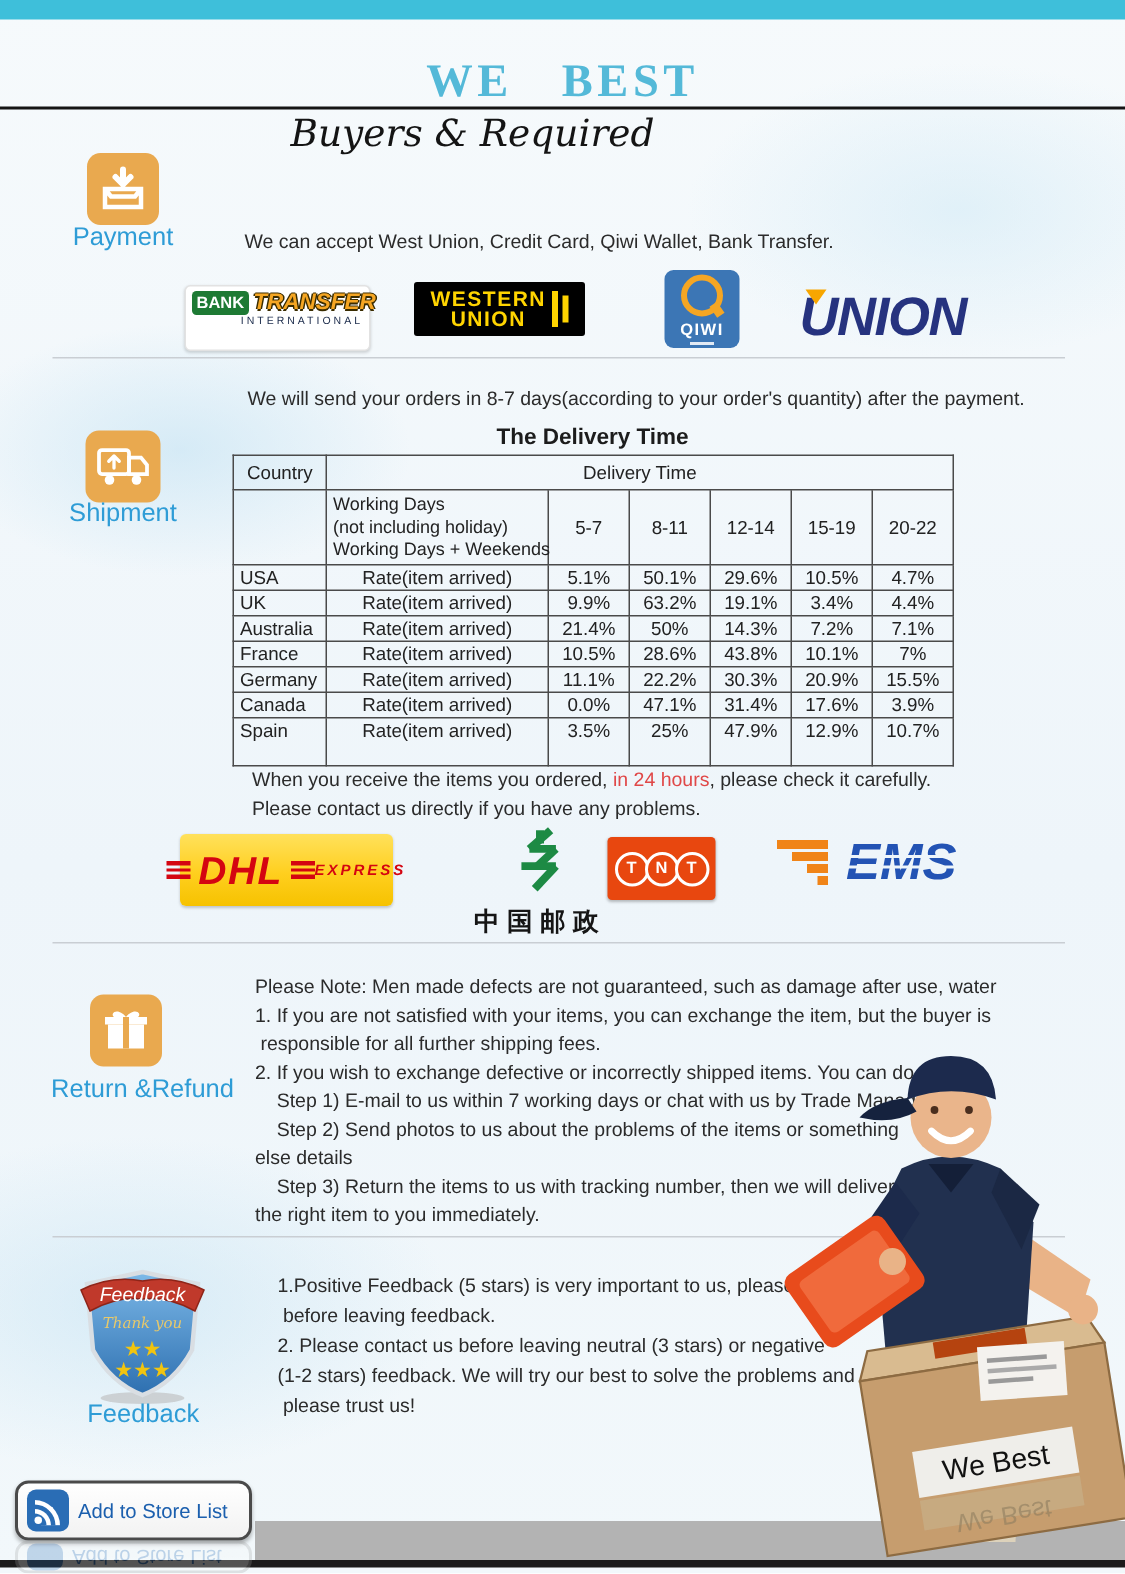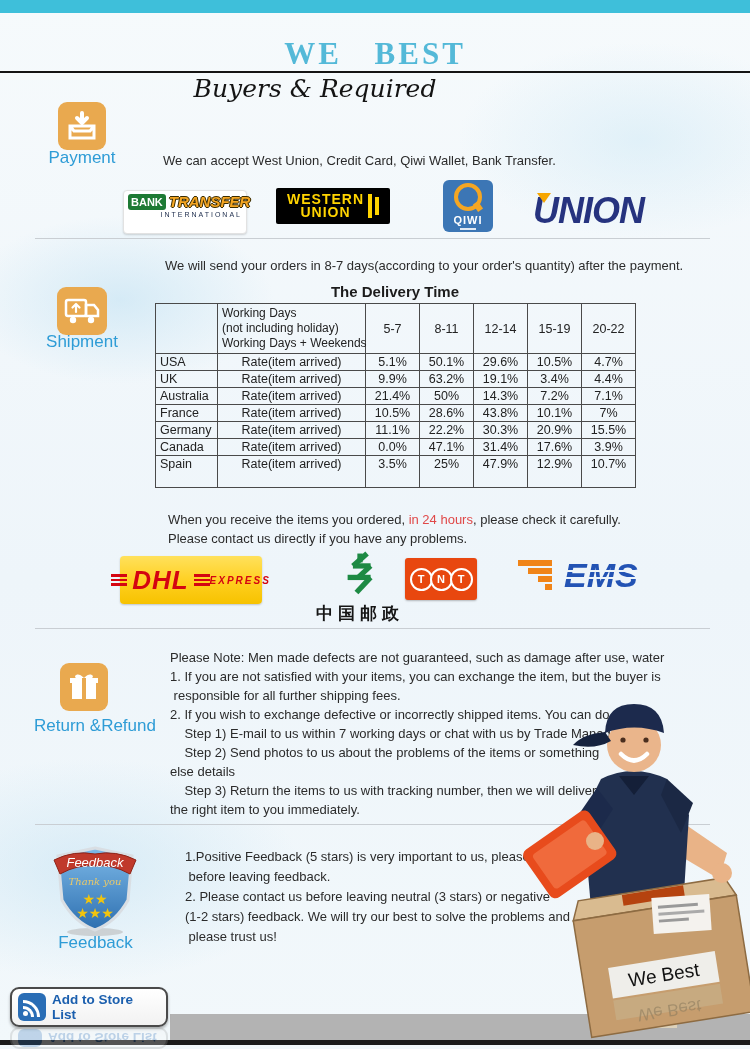--- a/index.html
+++ b/index.html
@@ -72,21 +72,21 @@
   .ems-chevron i{display:block;height:6px;background:#f08418;}
   .ems-txt{font-style:italic;font-weight:bold;font-size:34px;color:#2353b4;letter-spacing:0px;position:relative;line-height:30px;}
   .ems-stripe{position:absolute;left:-2px;width:102%;height:2px;background:#eef5fa;}
   
   .store-btn{left:10px;top:987px;width:158px;height:40px;background:linear-gradient(180deg,#ffffff,#f2f2f2);
     border:2px solid #4a4a4a;border-radius:9px;display:flex;align-items:center;gap:6px;padding:0 6px;box-sizing:border-box;
     box-shadow:0 2px 3px rgba(0,0,0,.3);}
   .rss-tile{width:28px;height:28px;background:#2a6db5;border-radius:6px;position:relative;flex:none;}
   .rss-tile i{position:absolute;border:3px solid #fff;border-left:none;border-bottom:none;border-radius:0 100% 0 0;}
   .rss-dot{position:absolute;left:5px;bottom:5px;width:5px;height:5px;border-radius:50%;background:#fff;}
-  .store-txt{font-weight:bold;font-size:13.5px;color:#1b5fae;}
+  .store-txt{font-weight:normal;font-size:13.5px;color:#1b5fae;}
   .reflection{transform:scaleY(-1);opacity:.25;filter:blur(.3px);}
   .grayband{left:170px;top:1014px;width:580px;height:27px;background:#b3b3b3;}
   .blackline{left:0;top:1040px;width:750px;height:5px;background:#1b1b1b;}
 </style>
 </head>
 <body>
 
 <div class="page">
 
   <div class="abs topbar"></div>
@@ -154,20 +154,24 @@
     <colgroup>
         <col style="width:62px">
         <col style="width:148px">
         <col style="width:54px">
         <col style="width:54px">
         <col style="width:54px">
         <col style="width:54px">
         <col style="width:54px">
       </colgroup>
     <tbody>
+        <tr style="height:23px;">
+      <td class="c">Country</td>
+      <td class="c" colspan="6">Delivery Time</td>
+    </tr>
     <tr style="height:50px;">
       <td></td>
       <td class="wd-cell">
         <div class="pre">Working Days</div>
         <div class="pre">(not including holiday)</div>
         <div class="pre">Working Days + Weekends</div>
       </td>
       <td class="c">5-7</td>
       <td class="c">8-11</td>
       <td class="c">12-14</td>

